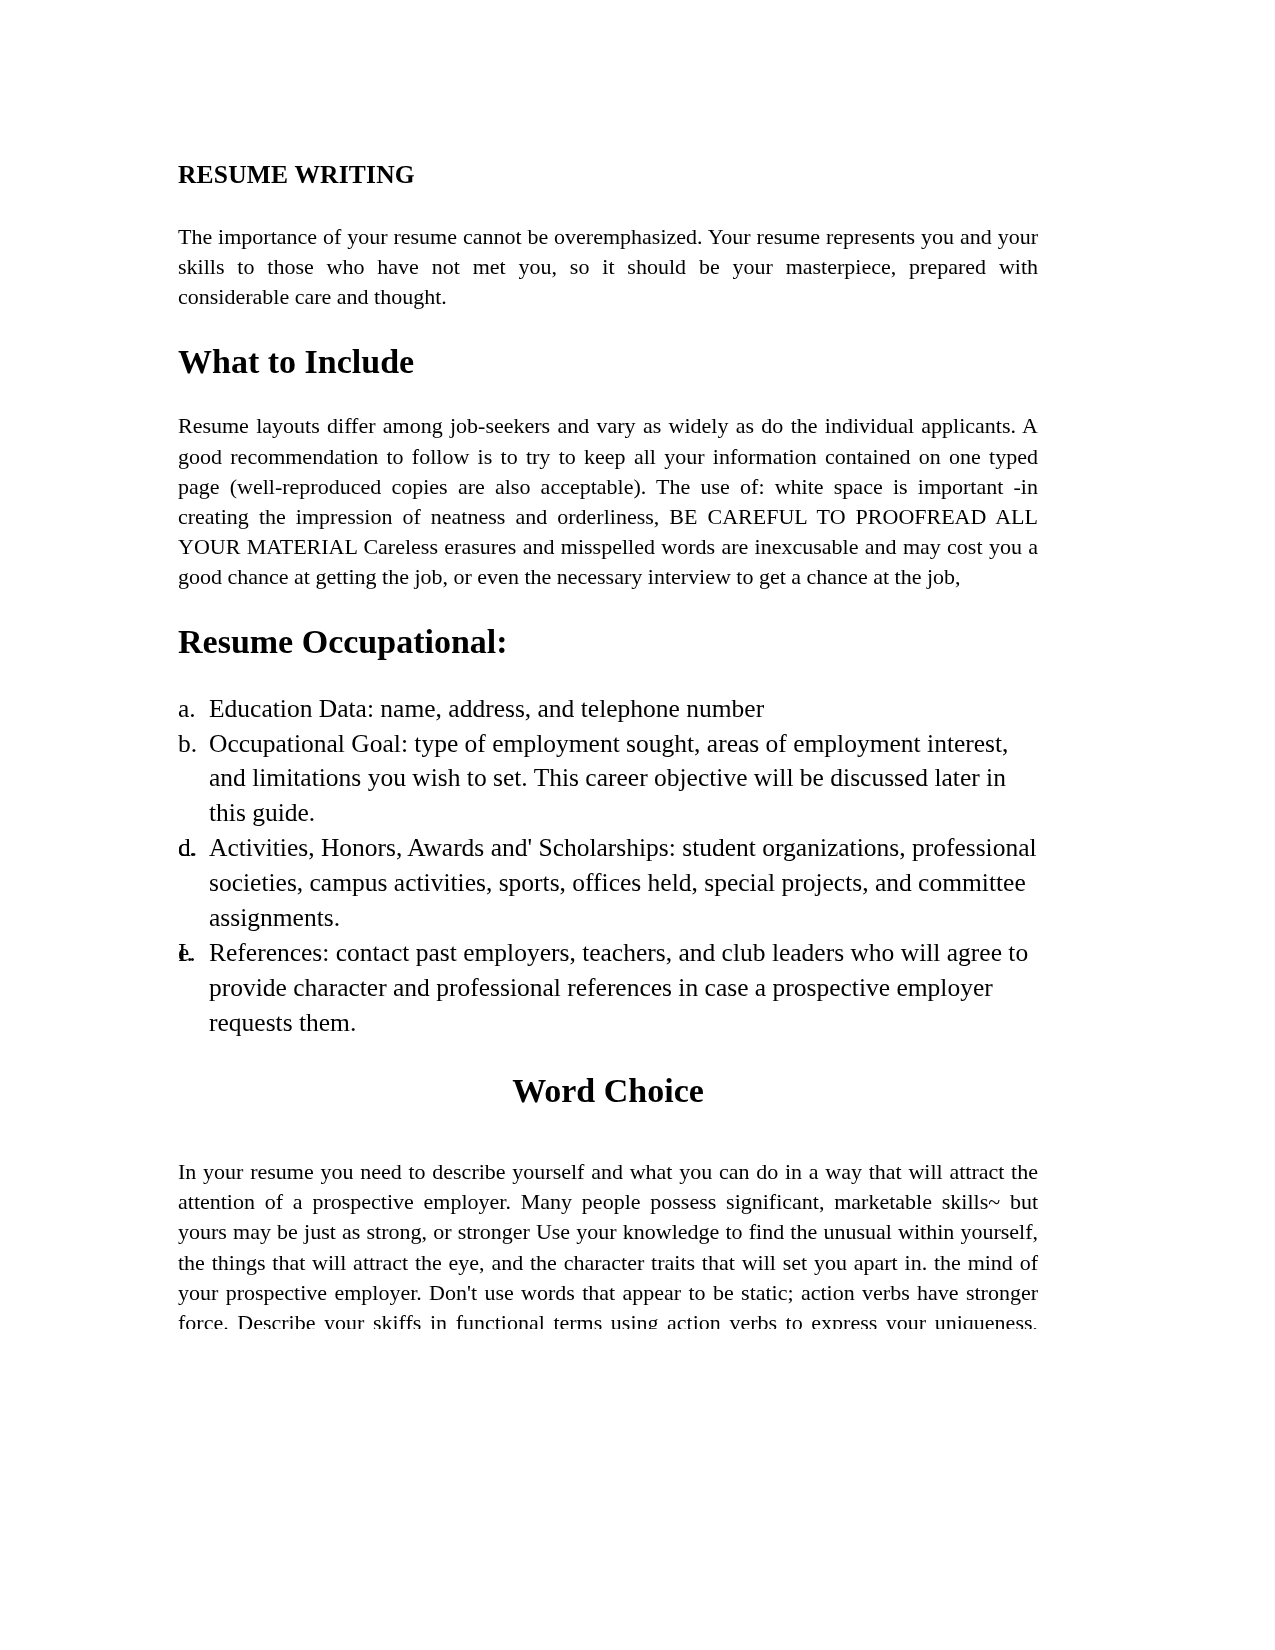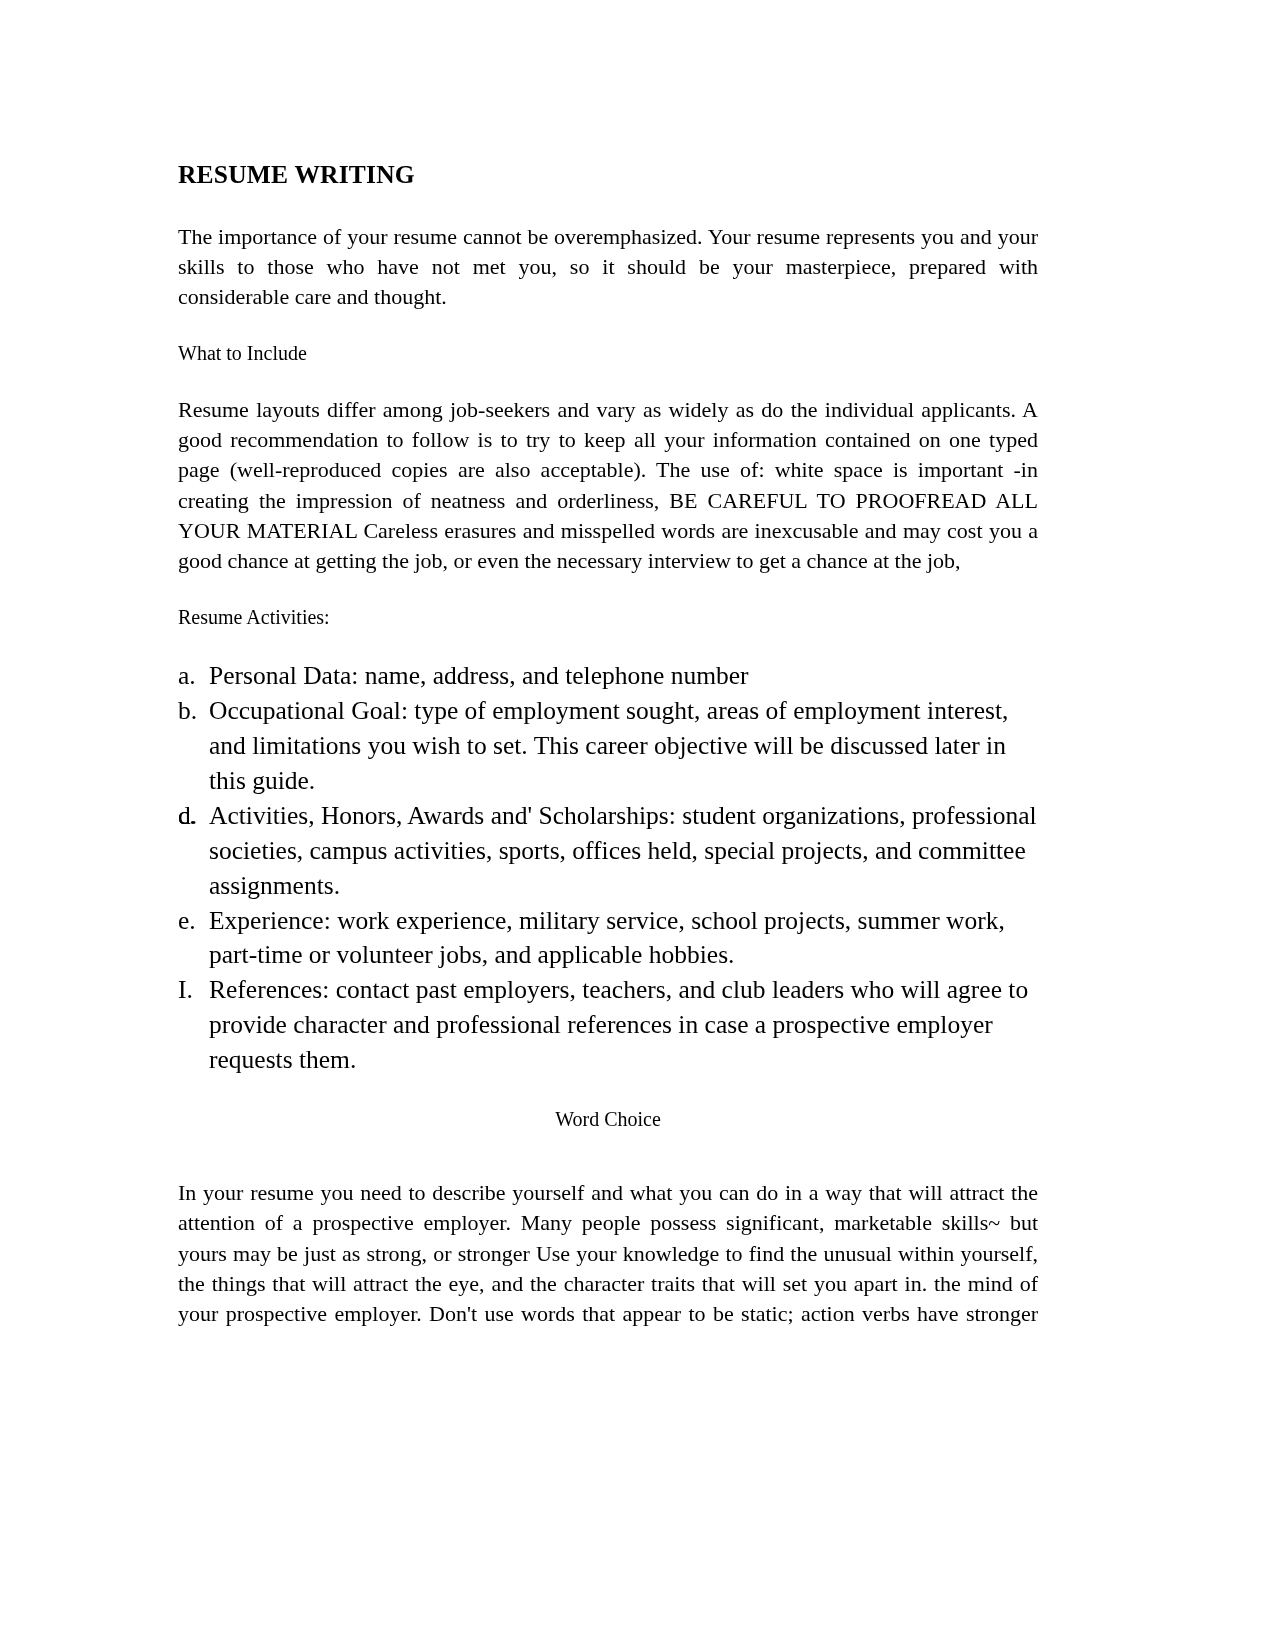--- a/index.html
+++ b/index.html
@@ -28,22 +28,22 @@
     width: 860px;
   }
   .doc-title {
     font-size: 25.5px;
     font-weight: bold;
     line-height: 1.16;
     letter-spacing: 0.2px;
     margin: 0 0 32px 0;
   }
   .section-heading {
-    font-size: 20px;
-    font-weight: normal;
+    font-size: 34px;
+    font-weight: bold;
     line-height: 1.16;
     margin: 0 0 30px 0;
   }
   .section-heading.centered {
     text-align: center;
     margin: 0 0 47px 0;
   }
   p.body-para {
     font-size: 22px;
     line-height: 1.37;
@@ -94,37 +94,37 @@
   <div class="content">
 
     <h1 class="doc-title">RESUME WRITING</h1>
 
     <p class="body-para">The importance of your resume cannot be overemphasized. Your resume represents you and your skills to those who have not met you, so it should be your masterpiece, prepared with considerable care and thought.</p>
 
     <h2 class="section-heading">What to Include</h2>
 
     <p class="body-para">Resume layouts differ among job-seekers and vary as widely as do the individual applicants. A good recommendation to follow is to try to keep all your information contained on one typed page (well-reproduced copies are also acceptable). The use of: white space is important -in creating the impression of neatness and orderliness, BE CAREFUL TO PROOFREAD ALL YOUR MATERIAL Careless erasures and misspelled words are inexcusable and may cost you a good chance at getting the job, or even the necessary interview to get a chance at the job,</p>
 
-    <h2 class="section-heading">Resume Activities:</h2>
+    <h2 class="section-heading">Resume Occupational:</h2>
 
     <ul class="info-list">
       <li>
-        <span class="marker">a.</span><span>Personal Data: name, address, and telephone number</span>
+        <span class="marker">a.</span><span>Education Data: name, address, and telephone number</span>
       </li>
       <li>
         <span class="marker">b.</span><span>Occupational Goal: type of employment sought, areas of employment interest, and limitations you wish to set. This career objective will be discussed later in this guide.</span>
       </li>
       <li>
         <span class="marker">c.</span>
       </li>
       <li>
         <span class="marker">d.</span><span>Activities, Honors, Awards and' Scholarships: student organizations, professional societies, campus activities, sports, offices held, special projects, and committee assignments.</span>
       </li>
       <li>
-        <span class="marker">e.</span><span>Experience: work experience, military service, school projects, summer work, part-time or volunteer jobs, and applicable hobbies.</span>
+        <span class="marker">e.</span>
       </li>
       <li>
         <span class="marker">I.</span><span>References: contact past employers, teachers, and club leaders who will agree to provide character and professional references in case a prospective employer requests them.</span>
       </li>
     </ul>
 
     <h2 class="section-heading centered">Word Choice</h2>
 
     <p class="body-para last">In your resume you need to describe yourself and what you can do in a way that will attract the attention of a prospective employer. Many people possess significant, marketable skills~ but yours may be just as strong, or stronger Use your knowledge to find the unusual within yourself, the things that will attract the eye, and the character traits that will set you apart in. the mind of your prospective employer. Don't use words that appear to be static; action verbs have stronger force. Describe your skiffs in functional terms using action verbs to express your uniqueness, creativity and drive. You want to stand out from the others applying for the position.</p>
 

